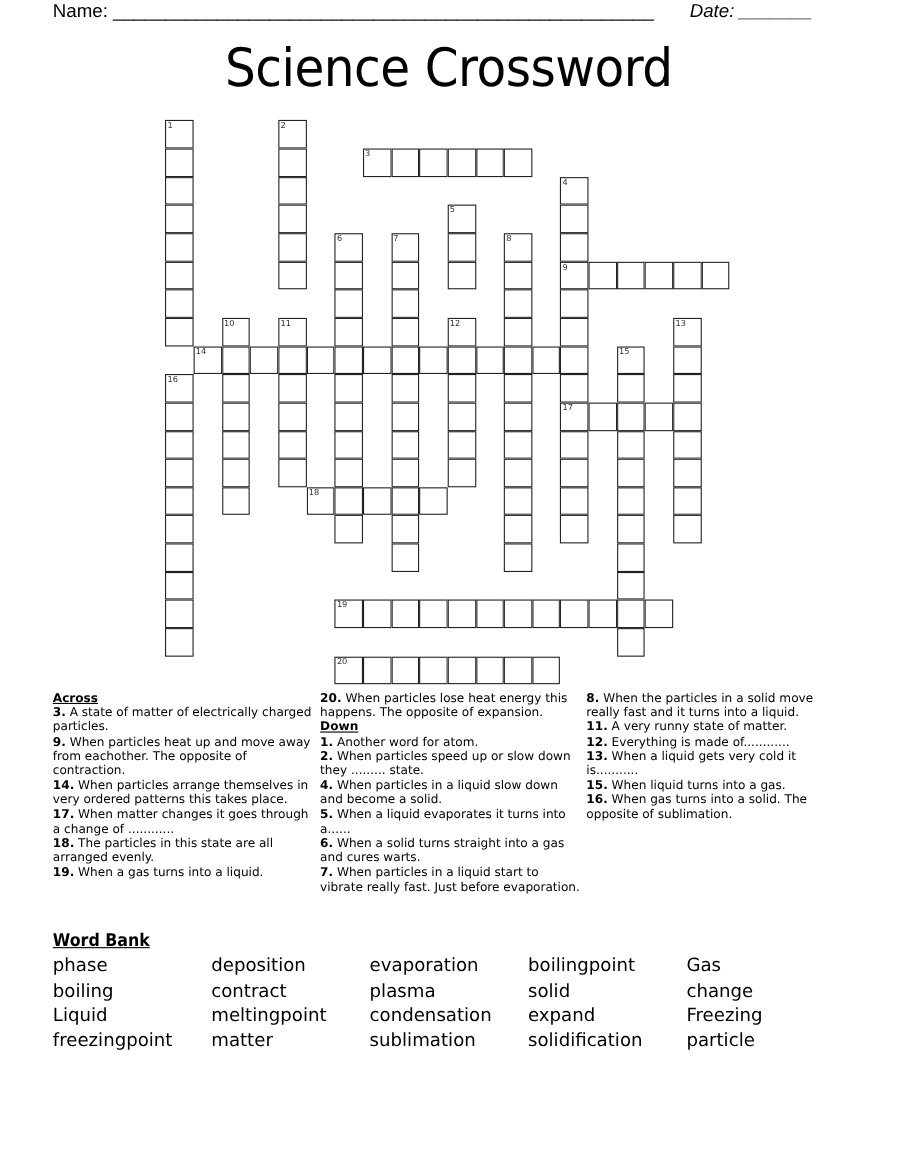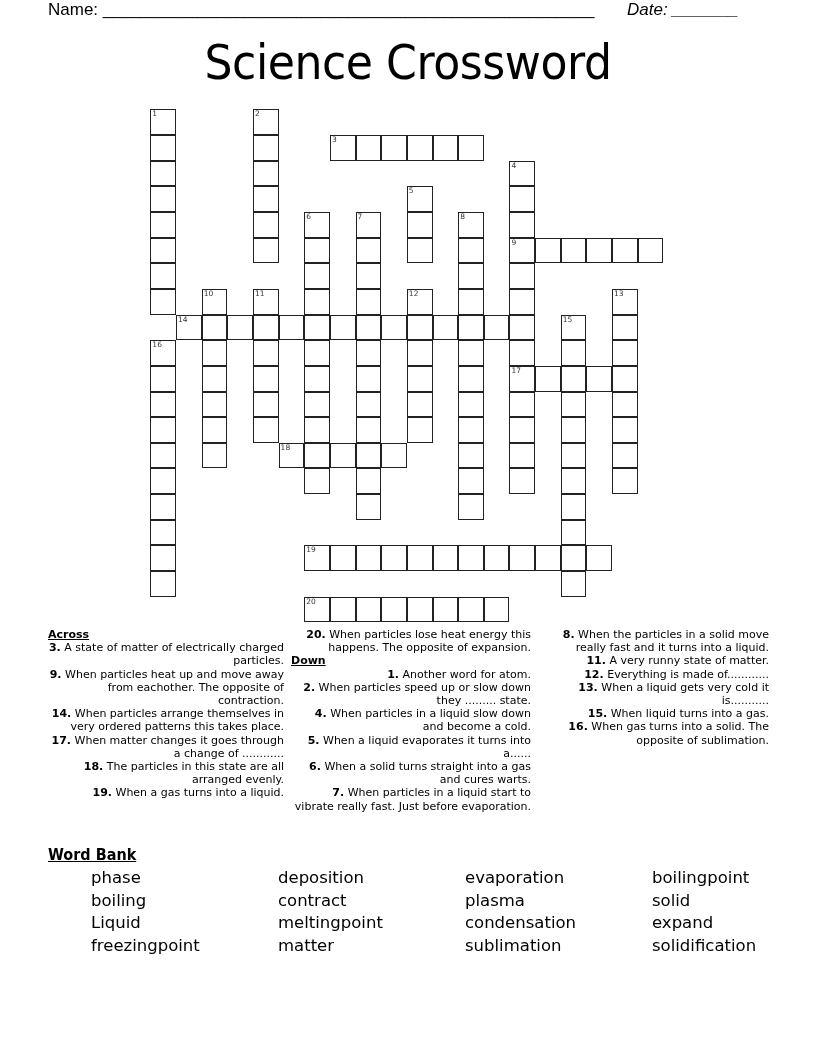--- a/index.html
+++ b/index.html
@@ -5,29 +5,29 @@
   html, body { margin: 0; padding: 0; background: #ffffff; }
   body { width: 816px; height: 1056px; position: relative; overflow: hidden; color: #000; }
   .hdr { position: absolute; top: 0; left: 48px; font-family: "Liberation Sans", sans-serif; font-size: 17px; white-space: nowrap; }
   .hdr .date { position: absolute; left: 579px; top: 0; font-style: italic; }
   .title { position: absolute; top: 34px; left: 0; width: 816px; text-align: center; font-family: "DejaVu Sans", sans-serif; font-size: 48px; letter-spacing: -0.5px; transform: scaleX(0.92); transform-origin: center; }
   #grid { position: absolute; left: 151px; top: 110px; width: 520px; height: 520px; }
   .cell { position: absolute; width: 25.65px; height: 25.65px; box-sizing: border-box; border: 1.3px solid #222; background: #fff; margin-left: -0.65px; margin-top: -0.65px; }
   .cell .num { position: absolute; top: 0px; left: 1px; font-family: "DejaVu Sans", sans-serif; font-size: 7.5px; line-height: 8px; color: #333; }
   .clues { position: absolute; top: 628px; font-family: "DejaVu Sans", sans-serif; font-size: 11px; line-height: 13.2px; }
   .clues .hd { font-weight: bold; text-decoration: underline; }
-  .clues .c { margin: 0; text-align: right; }
+  .clues .c { margin: 0; }
   .clues b { font-weight: bold; }
   .col1 { left: 48px; width: 236px; }
   .col2 { left: 291px; width: 240px; }
   .col3 { left: 533px; width: 236px; }
   .wb-title { position: absolute; left: 48px; top: 845px; font-family: "DejaVu Sans", sans-serif; font-size: 16px; font-weight: bold; text-decoration: underline; transform: scaleX(0.9); transform-origin: left; }
   .wb { position: absolute; left: 48px; top: 867px; font-family: "DejaVu Sans", sans-serif; font-size: 16.5px; line-height: 22.6px; }
   .wb .row { display: flex; height: 22.6px; }
-  .wb .w { width: 144px; white-space: nowrap; margin-left: 43px; }
+  .wb .w { width: 144px; white-space: nowrap; }
 </style>
 </head>
 <body>
 
 <div class="hdr">
   <span>Name: ____________________________________________________</span>
   <span class="date">Date: _______</span>
 </div>
 
 <div class="title">Science Crossword</div>
@@ -238,21 +238,21 @@
   <div class="c"><b>17.</b> <span>When matter changes it goes through a change of ............</span></div>
   <div class="c"><b>18.</b> <span>The particles in this state are all arranged evenly.</span></div>
   <div class="c"><b>19.</b> <span>When a gas turns into a liquid.</span></div>
 </div>
 
 <div class="clues col2">
   <div class="c"><b>20.</b> <span>When particles lose heat energy this happens. The opposite of expansion.</span></div>
   <div class="hd">Down</div>
   <div class="c"><b>1.</b> <span>Another word for atom.</span></div>
   <div class="c"><b>2.</b> <span>When particles speed up or slow down they ......... state.</span></div>
-  <div class="c"><b>4.</b> <span>When particles in a liquid slow down and become a cold.</span></div>
+  <div class="c"><b>4.</b> <span>When particles in a liquid slow down and become a solid.</span></div>
   <div class="c"><b>5.</b> <span>When a liquid evaporates it turns into a......</span></div>
   <div class="c"><b>6.</b> <span>When a solid turns straight into a gas and cures warts.</span></div>
   <div class="c"><b>7.</b> <span>When particles in a liquid start to vibrate really fast. Just before evaporation.</span></div>
 </div>
 
 <div class="clues col3">
   <div class="c"><b>8.</b> <span>When the particles in a solid move really fast and it turns into a liquid.</span></div>
   <div class="c"><b>11.</b> <span>A very runny state of matter.</span></div>
   <div class="c"><b>12.</b> <span>Everything is made of............</span></div>
   <div class="c"><b>13.</b> <span>When a liquid gets very cold it is...........</span></div>

